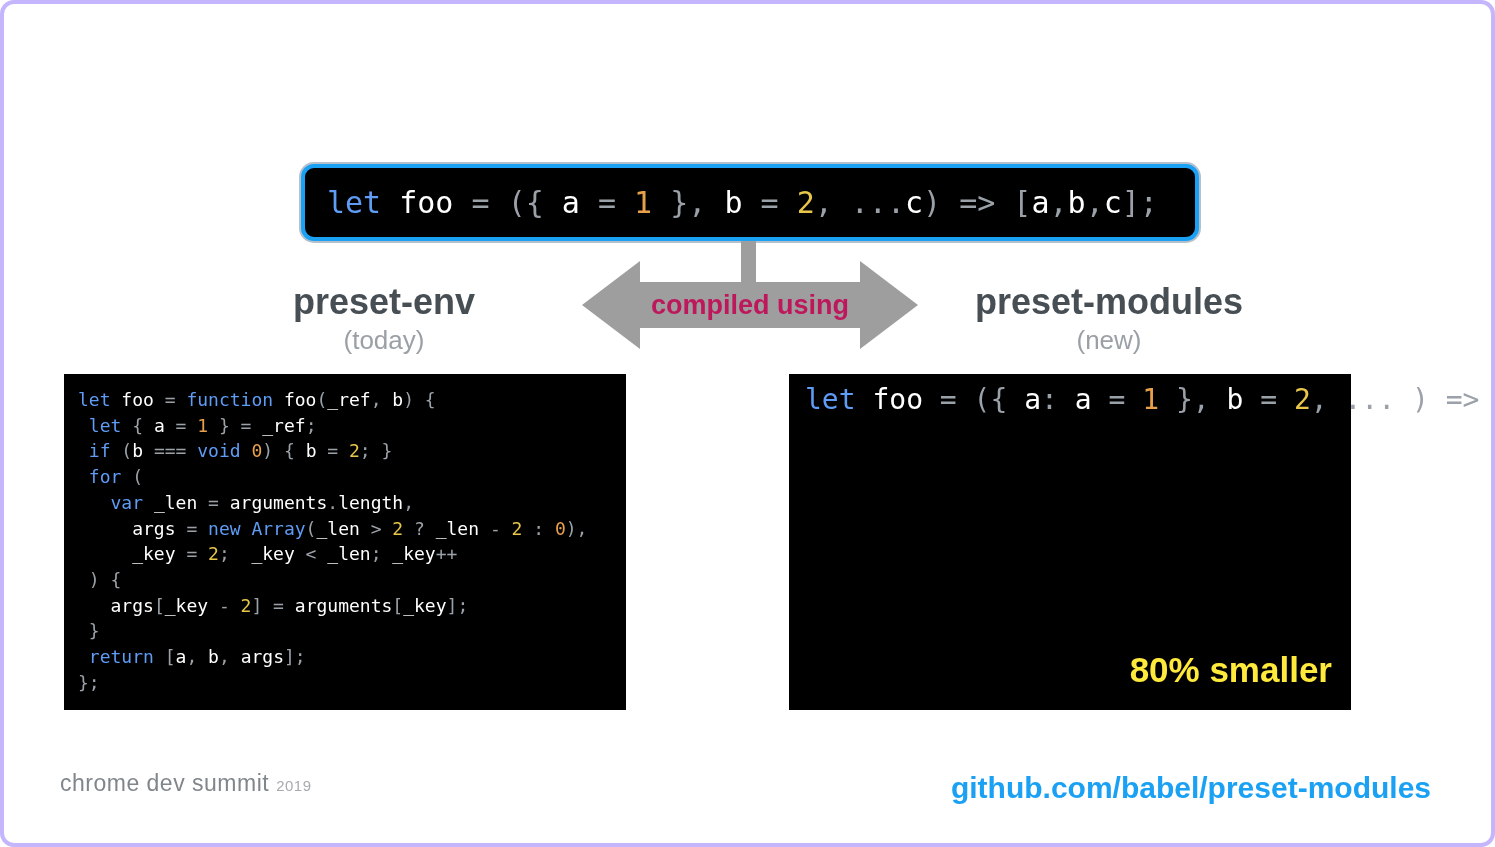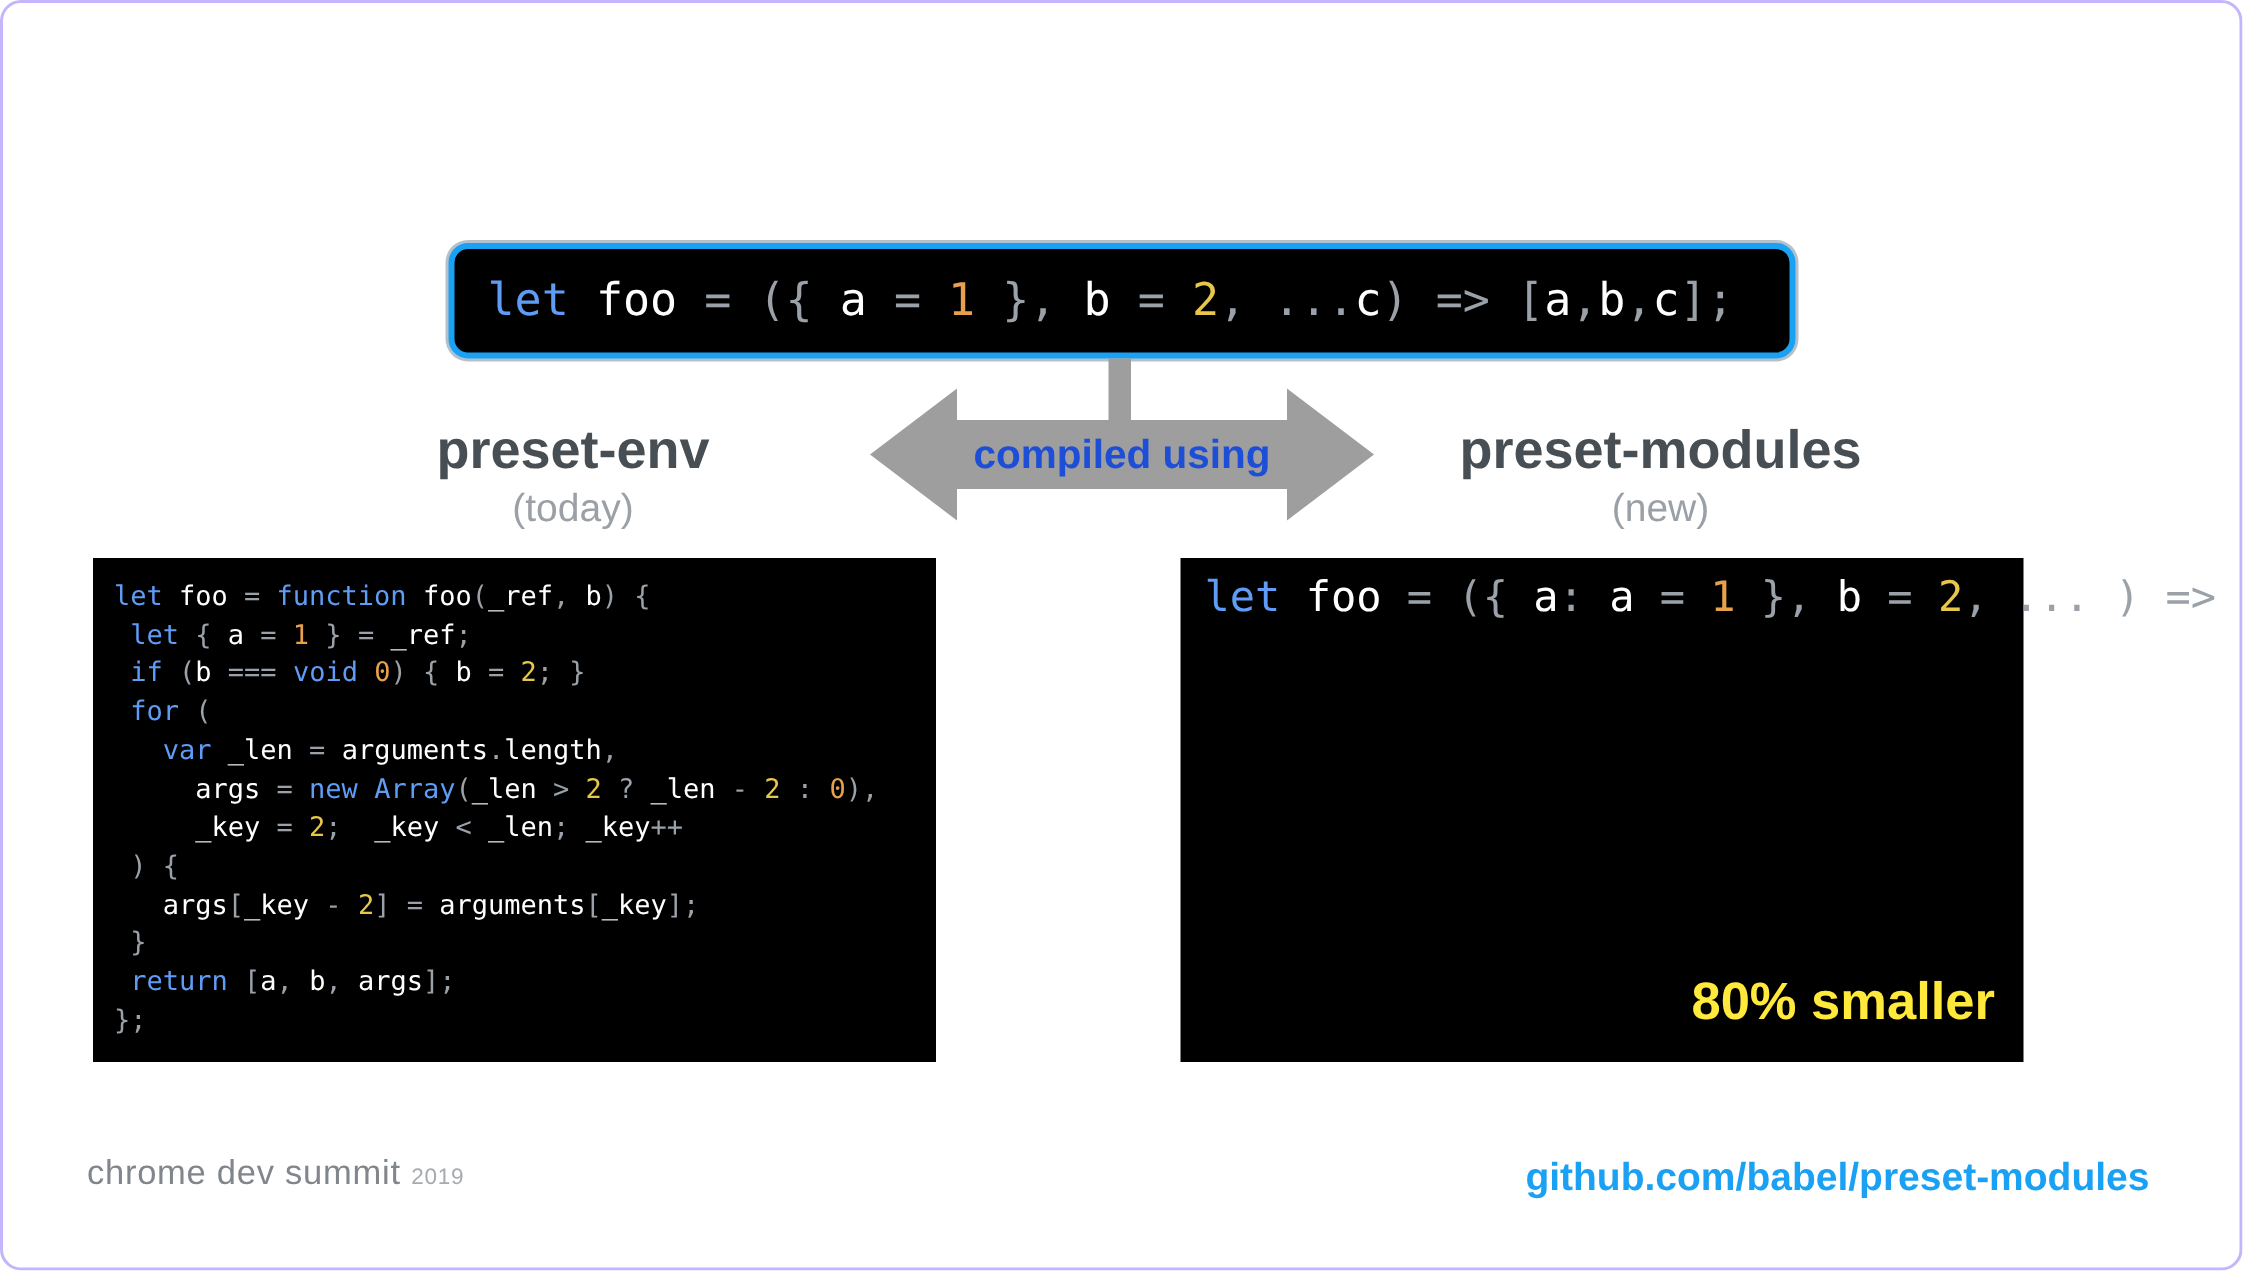--- a/index.html
+++ b/index.html
@@ -3,21 +3,21 @@
 <meta charset="utf-8">
 <style>
   * { margin: 0; padding: 0; box-sizing: border-box; }
   html, body { background: #ffffff; }
   body { font-family: "Liberation Sans", sans-serif; }
 
   .slide {
     position: relative;
     width: 1495px; height: 847px;
     background: #ffffff;
-    border: 2px solid #c4b5fd;
+    border: 4px solid #c4b5fd;
     border-radius: 14px;
     overflow: hidden;
   }
 
   
   .code { font-family: "DejaVu Sans Mono", monospace; white-space: pre; }
   .code-line { white-space: pre; }
   .tok-kw   { color: var(--kw_blue, #5f9cf6); }
   .tok-cls  { color: var(--kw_blue, #5f9cf6); }
   .tok-id   { color: #ffffff; }
@@ -43,21 +43,21 @@
     position: absolute; left: 737px; top: 237px;
     width: 15px; height: 43px;
     background: var(--arrow_gray, #9e9e9e);
   }
   .arrow-wrap { position: absolute; left: 578px; top: 254px; width: 336px; height: 94px; }
   .arrow-wrap svg { position: absolute; left: 0; top: 0; }
   .arrow-shape { fill: var(--arrow_gray, #9e9e9e); }
   .arrow-label {
     position: absolute; left: 0; top: 0; right: 0; bottom: 0;
     display: flex; align-items: center; justify-content: center;
-    color: #1d4ed8; font-size: 27px; font-weight: 700;
+    color: #be185d; font-size: 27px; font-weight: 700;
   }
 
   
   .col-header { position: absolute; top: 277px; width: 640px; text-align: center; }
   .col-header.left { left: 60px; }
   .col-header.right { left: 785px; }
   .col-title { font-size: 36px; font-weight: 700; color: var(--title_gray, #474f54); line-height: 42px; }
   .col-subtitle { font-size: 26px; color: var(--subtle_gray, #9aa0a6); line-height: 34px; }
 
   
@@ -79,21 +79,21 @@
 
   
   .footer-brand {
     position: absolute; left: 56px; top: 766px;
     color: #80868b; font-size: 23px; font-weight: 500; letter-spacing: 0.5px;
   }
   .brand-year { font-size: 15px; color: #a7abaf; margin-left: 7px; font-weight: 400; }
   .footer-link {
     position: absolute; right: 60px; top: 767px;
     color: var(--accent_blue, #1ba1f4);
-    font-size: 26px; font-weight: 700;
+    font-size: 30px; font-weight: 700;
   }
 </style>
 </head>
 <body>
 
 <div class="slide">
 
   <div class="top-code-box">
     <div class="code code-top"><div class="code-line"><span class="tok-kw">let</span><span class="tok-pun"> </span><span class="tok-id">foo</span><span class="tok-pun"> = </span><span class="tok-pun">({ </span><span class="tok-id">a</span><span class="tok-pun"> = </span><span class="tok-num1">1</span><span class="tok-pun"> }, </span><span class="tok-id">b</span><span class="tok-pun"> = </span><span class="tok-num2">2</span><span class="tok-pun">, </span><span class="tok-pun">...</span><span class="tok-id">c</span><span class="tok-pun">) =&gt; [</span><span class="tok-id">a</span><span class="tok-pun">,</span><span class="tok-id">b</span><span class="tok-pun">,</span><span class="tok-id">c</span><span class="tok-pun">];</span></div></div>
   </div>

